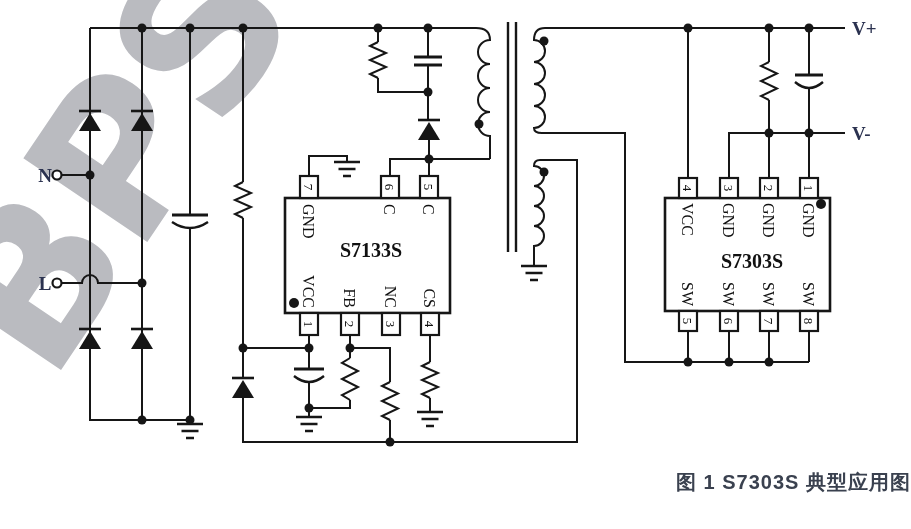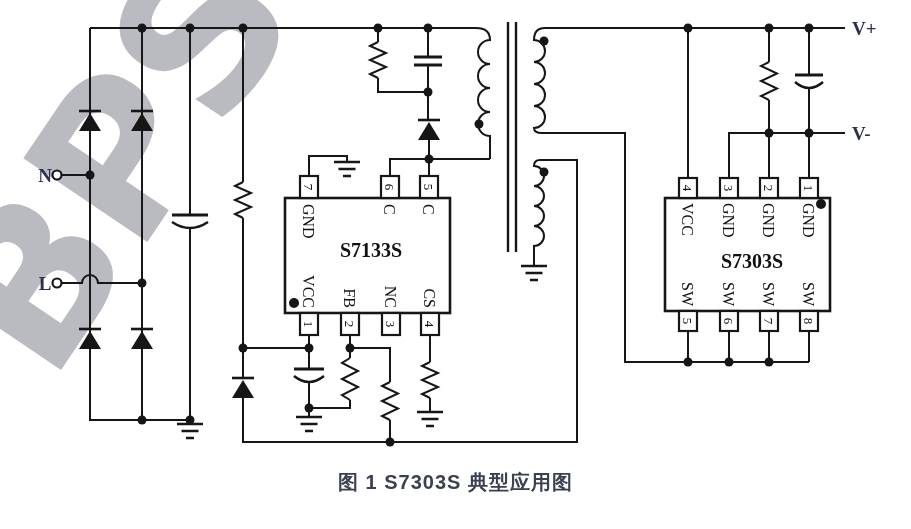--- a/index.html
+++ b/index.html
@@ -24,21 +24,21 @@
   .bar{fill:none;stroke:var(--line);stroke-width:2.6;}
   .fillb{fill:var(--line);stroke:none;}
   .icbox{fill:#ffffff;stroke:var(--line);stroke-width:2.6;}
   .pinbox{fill:#ffffff;stroke:var(--line);stroke-width:2.2;}
   .term{fill:#ffffff;stroke:var(--line);stroke-width:2.2;}
   text{fill:#111111;}
   .pinnum{font-size:13px;font-family:"Liberation Serif",serif;}
   .pinlbl{font-size:16px;font-family:"Liberation Serif",serif;}
   .icname{font-size:20px;font-weight:bold;font-family:"Liberation Serif",serif;}
   .termlbl{font-size:19px;font-weight:bold;font-family:"Liberation Serif",serif;fill:var(--label);}
-  #cap{position:absolute;left:0;right:0;top:469px;text-align:center;z-index:2;
+  #cap{position:absolute;left:0;right:0;top:469px;text-align:right;z-index:2;
        font-family:"Liberation Sans", sans-serif;font-size:20px;font-weight:600;
        color:var(--caption);letter-spacing:1px;}
 </style>
 </head>
 <body>
 
 <div id="stage">
   <div id="wm">BPS</div>
 
   <svg width="911" height="529" viewBox="0 0 911 529">

